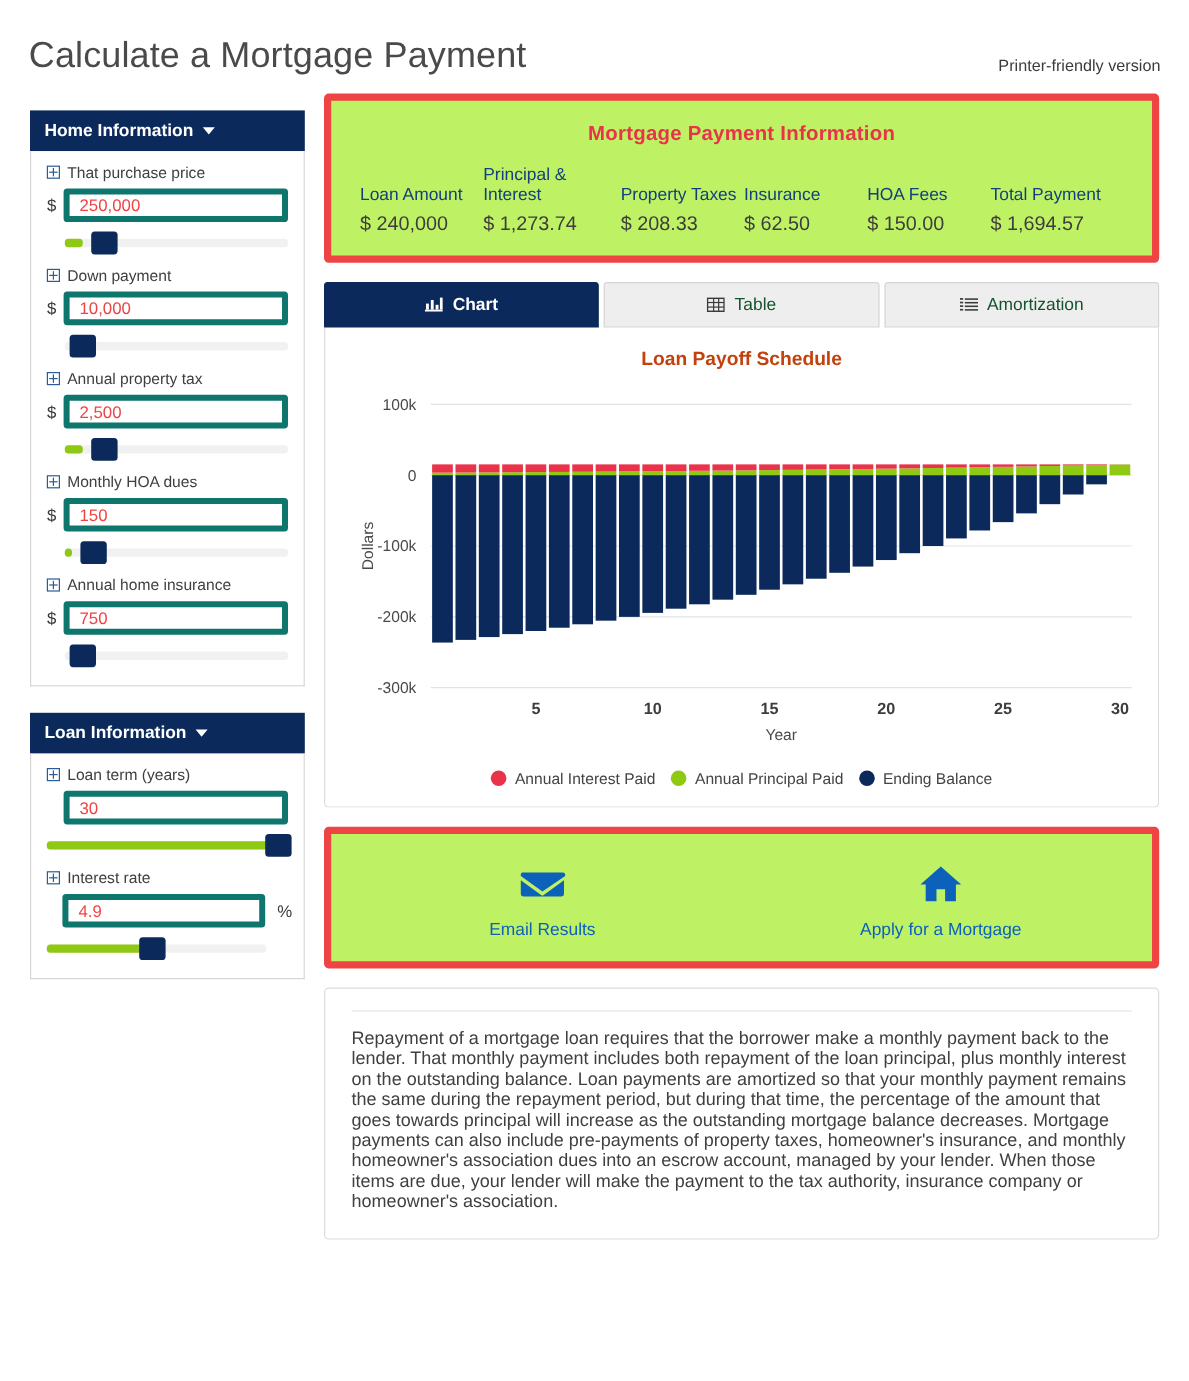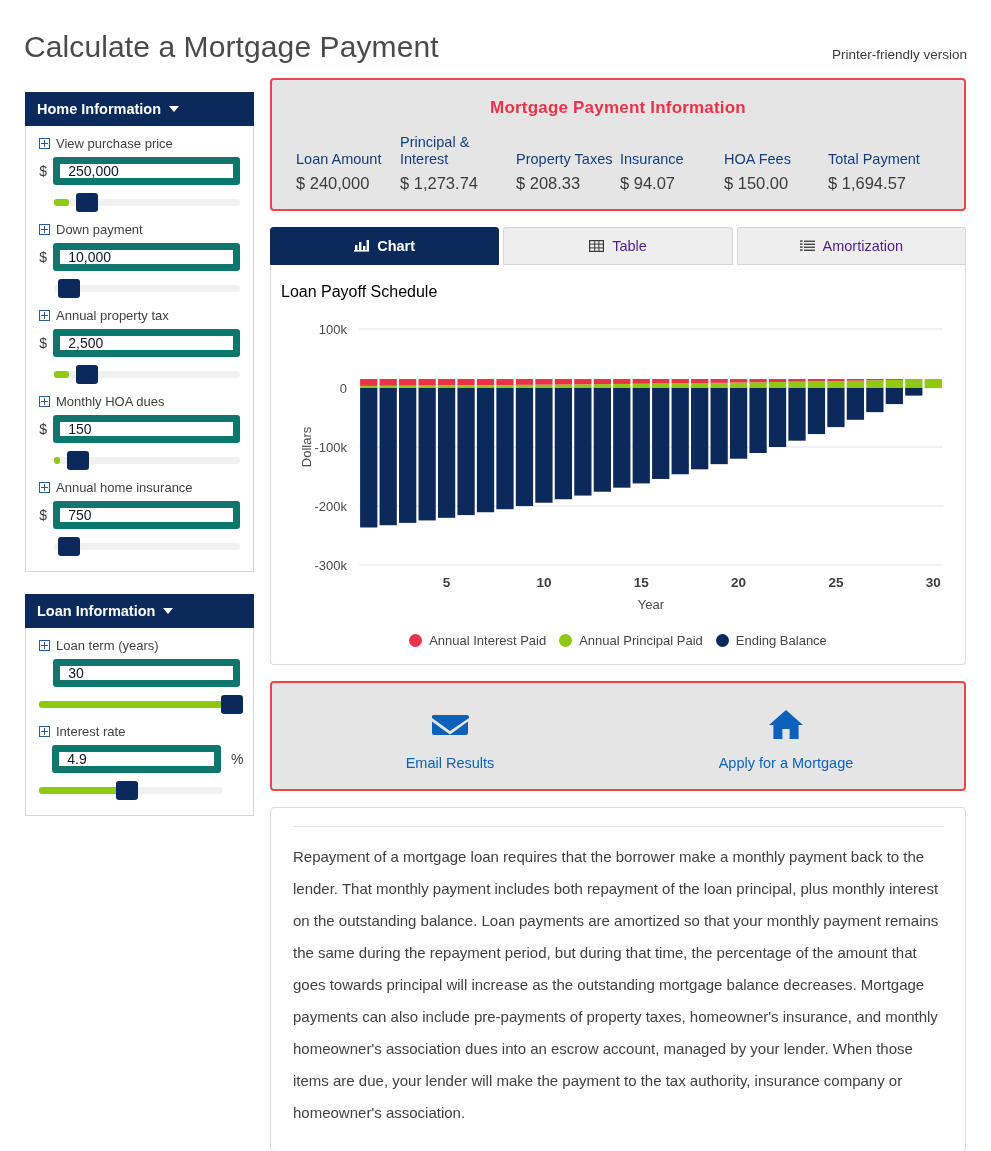--- a/index.html
+++ b/index.html
@@ -46,41 +46,41 @@
   .plusbox:before, .plusbox:after {
     content: ""; position: absolute; background: #2a5c9b;
   }
   .plusbox:before { left: 1px; right: 1px; top: 4px; height: 1px; }
   .plusbox:after { top: 1px; bottom: 1px; left: 4px; width: 1px; }
 
   .input-row { display: flex; align-items: center; gap: 6px; }
   .sym { font-size: 14px; color: #3a3a3a; width: 9px; text-align: center; }
   .sym.right { margin-left: 4px; }
   .txtbox {
-    flex: 1 1 auto; height: 28px; border: 7px solid #0f766e; border-radius: 3px;
+    flex: 1 1 auto; height: 28px; border: 5px solid #0f766e; border-radius: 3px;
     background: #fff; font-family: "Liberation Sans", sans-serif;
-    font-size: 14px; color: #0f172a; padding: 0 8px; width: 100%;
+    font-size: 14px; color: #ef4444; padding: 0 8px; width: 100%;
   }
 
   .slider { position: relative; height: 18px; margin-top: 8px; }
   .track {
     position: absolute; left: 0; right: 0; top: 6px; height: 7px;
     background: #f1f1f1; border-radius: 3px;
   }
   .fill { position: absolute; left: 0; top: 6px; height: 7px; background: #8fc914; border-radius: 3px; }
   .knob {
     position: absolute; top: 0; width: 22px; height: 19px;
     background: #0b2a5b; border-radius: 3px; transform: translateX(-11px);
   }
 
   
   .main { position: absolute; left: 270px; top: 78px; width: 696px; }
 
   .card {
-    border: 2px solid #ef4444; border-radius: 4px; background: #e5e5e5;
+    border: 6px solid #ef4444; border-radius: 4px; background: #bef264;
     margin-bottom: 16px;
   }
 
   
   .summary { padding: 18px 22px 16px 22px; }
   .summary-title {
     text-align: center; color: #e8334a; font-size: 17px; font-weight: bold;
     margin-bottom: 16px; letter-spacing: .2px;
   }
   .summary-grid { display: flex; align-items: flex-end; }
@@ -89,46 +89,46 @@
   .sum-head {
     color: #143f7c; font-size: 14.5px; line-height: 1.18; margin-bottom: 6px;
   }
   .sum-val { color: #3d3d3d; font-size: 16.5px; }
 
   
   .tabs { display: flex; gap: 4px; padding: 0; margin: 0; }
   .tab {
     flex: 1 1 0; text-align: center; padding: 10px 6px;
     font-size: 14.5px; border: 1px solid #d5d5d5;
-    background: #eeeeee; color: #4c1d95; border-radius: 3px 3px 0 0;
+    background: #eeeeee; color: #14532d; border-radius: 3px 3px 0 0;
     display: flex; align-items: center; justify-content: center; gap: 8px;
     cursor: pointer; user-select: none;
   }
   .tab.active { background: #0b2a5b; color: #fff; border-color: #0b2a5b; font-weight: bold; align-items: center; }
   .tab-ico { display: inline-flex; align-items: center; }
 
   .chart-card { border: 1px solid #dcdcdc; border-top: 0; border-radius: 0 0 4px 4px; padding: 14px 10px 16px 10px; margin-bottom: 16px;}
   .tabs-wrap { margin-bottom: 0; }
 
-  .chart-title { font-size: 16px; font-weight: normal; color: #000000; margin: 4px 0 6px 0; }
+  .chart-title { text-align: center; font-size: 16px; font-weight: bold; color: #c2410c; margin: 4px 0 6px 0; }
   .chart-area { position: relative; width: 676px; height: 320px; }
   .legend { display: flex; justify-content: center; gap: 13px; margin-top: 6px; }
   .legend-item { display: flex; align-items: center; gap: 7px; font-size: 13px; color: #444; }
   .legend-dot { width: 13px; height: 13px; border-radius: 50%; display: inline-block; }
 
   
   .actions { display: flex; padding: 20px 10px 18px 10px; }
   .action { flex: 1 1 0; text-align: center; text-decoration: none; color: #0c62bb; }
   .action-ico { height: 44px; display: flex; align-items: center; justify-content: center; }
   .action-label { display: block; margin-top: 8px; font-size: 14.5px; font-weight: normal; color: #0c62bb; }
 
   
   .desc-card { border: 1px solid #dcdcdc; border-radius: 4px; padding: 18px 22px 22px 22px; }
   .desc-rule { border: 0; border-top: 1px solid #e3e3e3; margin: 0 0 14px 0; }
-  .desc-text { font-size: 15px; line-height: 32px; color: #3f3f3f; margin: 0; }
+  .desc-text { font-size: 15px; line-height: 17px; color: #3f3f3f; margin: 0; }
 
   svg { display: block; }
 </style>
 </head>
 <body>
 
 <div class="page">
 
   <h1 class="page-title">Calculate a Mortgage Payment</h1>
   <a class="printer-link">Printer-friendly version</a>
@@ -136,21 +136,21 @@
   <div class="sidebar" id="sidebar">
       <div style="margin-bottom: 22px;">
         <div class="panel-head">
           <span>Home Information</span>
           <span class="caret"></span>
         </div>
         <div class="panel panel-body">
           <div class="field">
             <div class="field-label">
               <span class="plusbox"></span>
-              <span>View purchase price</span>
+              <span>That purchase price</span>
             </div>
             <div class="input-row">
               <span class="sym">$</span>
               <input type="text" class="txtbox" value="250,000" style="">
             </div>
             <div class="slider" style="margin-left: 15px; margin-right: 0px;">
               <div class="track"></div>
               <div class="fill" style="width: 8%; background: rgb(143, 201, 20);"></div>
               <div class="knob" style="left: 18%; background: rgb(11, 42, 91);"></div>
             </div>
@@ -270,21 +270,21 @@
           <div class="sum-col wide">
             <div class="sum-head" style="color: rgb(20, 63, 124);">Principal &amp; Interest</div>
             <div class="sum-val">$ 1,273.74</div>
           </div>
           <div class="sum-col">
             <div class="sum-head" style="color: rgb(20, 63, 124);">Property Taxes</div>
             <div class="sum-val">$ 208.33</div>
           </div>
           <div class="sum-col">
             <div class="sum-head" style="color: rgb(20, 63, 124);">Insurance</div>
-            <div class="sum-val">$ 94.07</div>
+            <div class="sum-val">$ 62.50</div>
           </div>
           <div class="sum-col">
             <div class="sum-head" style="color: rgb(20, 63, 124);">HOA Fees</div>
             <div class="sum-val">$ 150.00</div>
           </div>
           <div class="sum-col wide">
             <div class="sum-head" style="color: rgb(20, 63, 124);">Total Payment</div>
             <div class="sum-val">$ 1,694.57</div>
           </div>
         </div>

